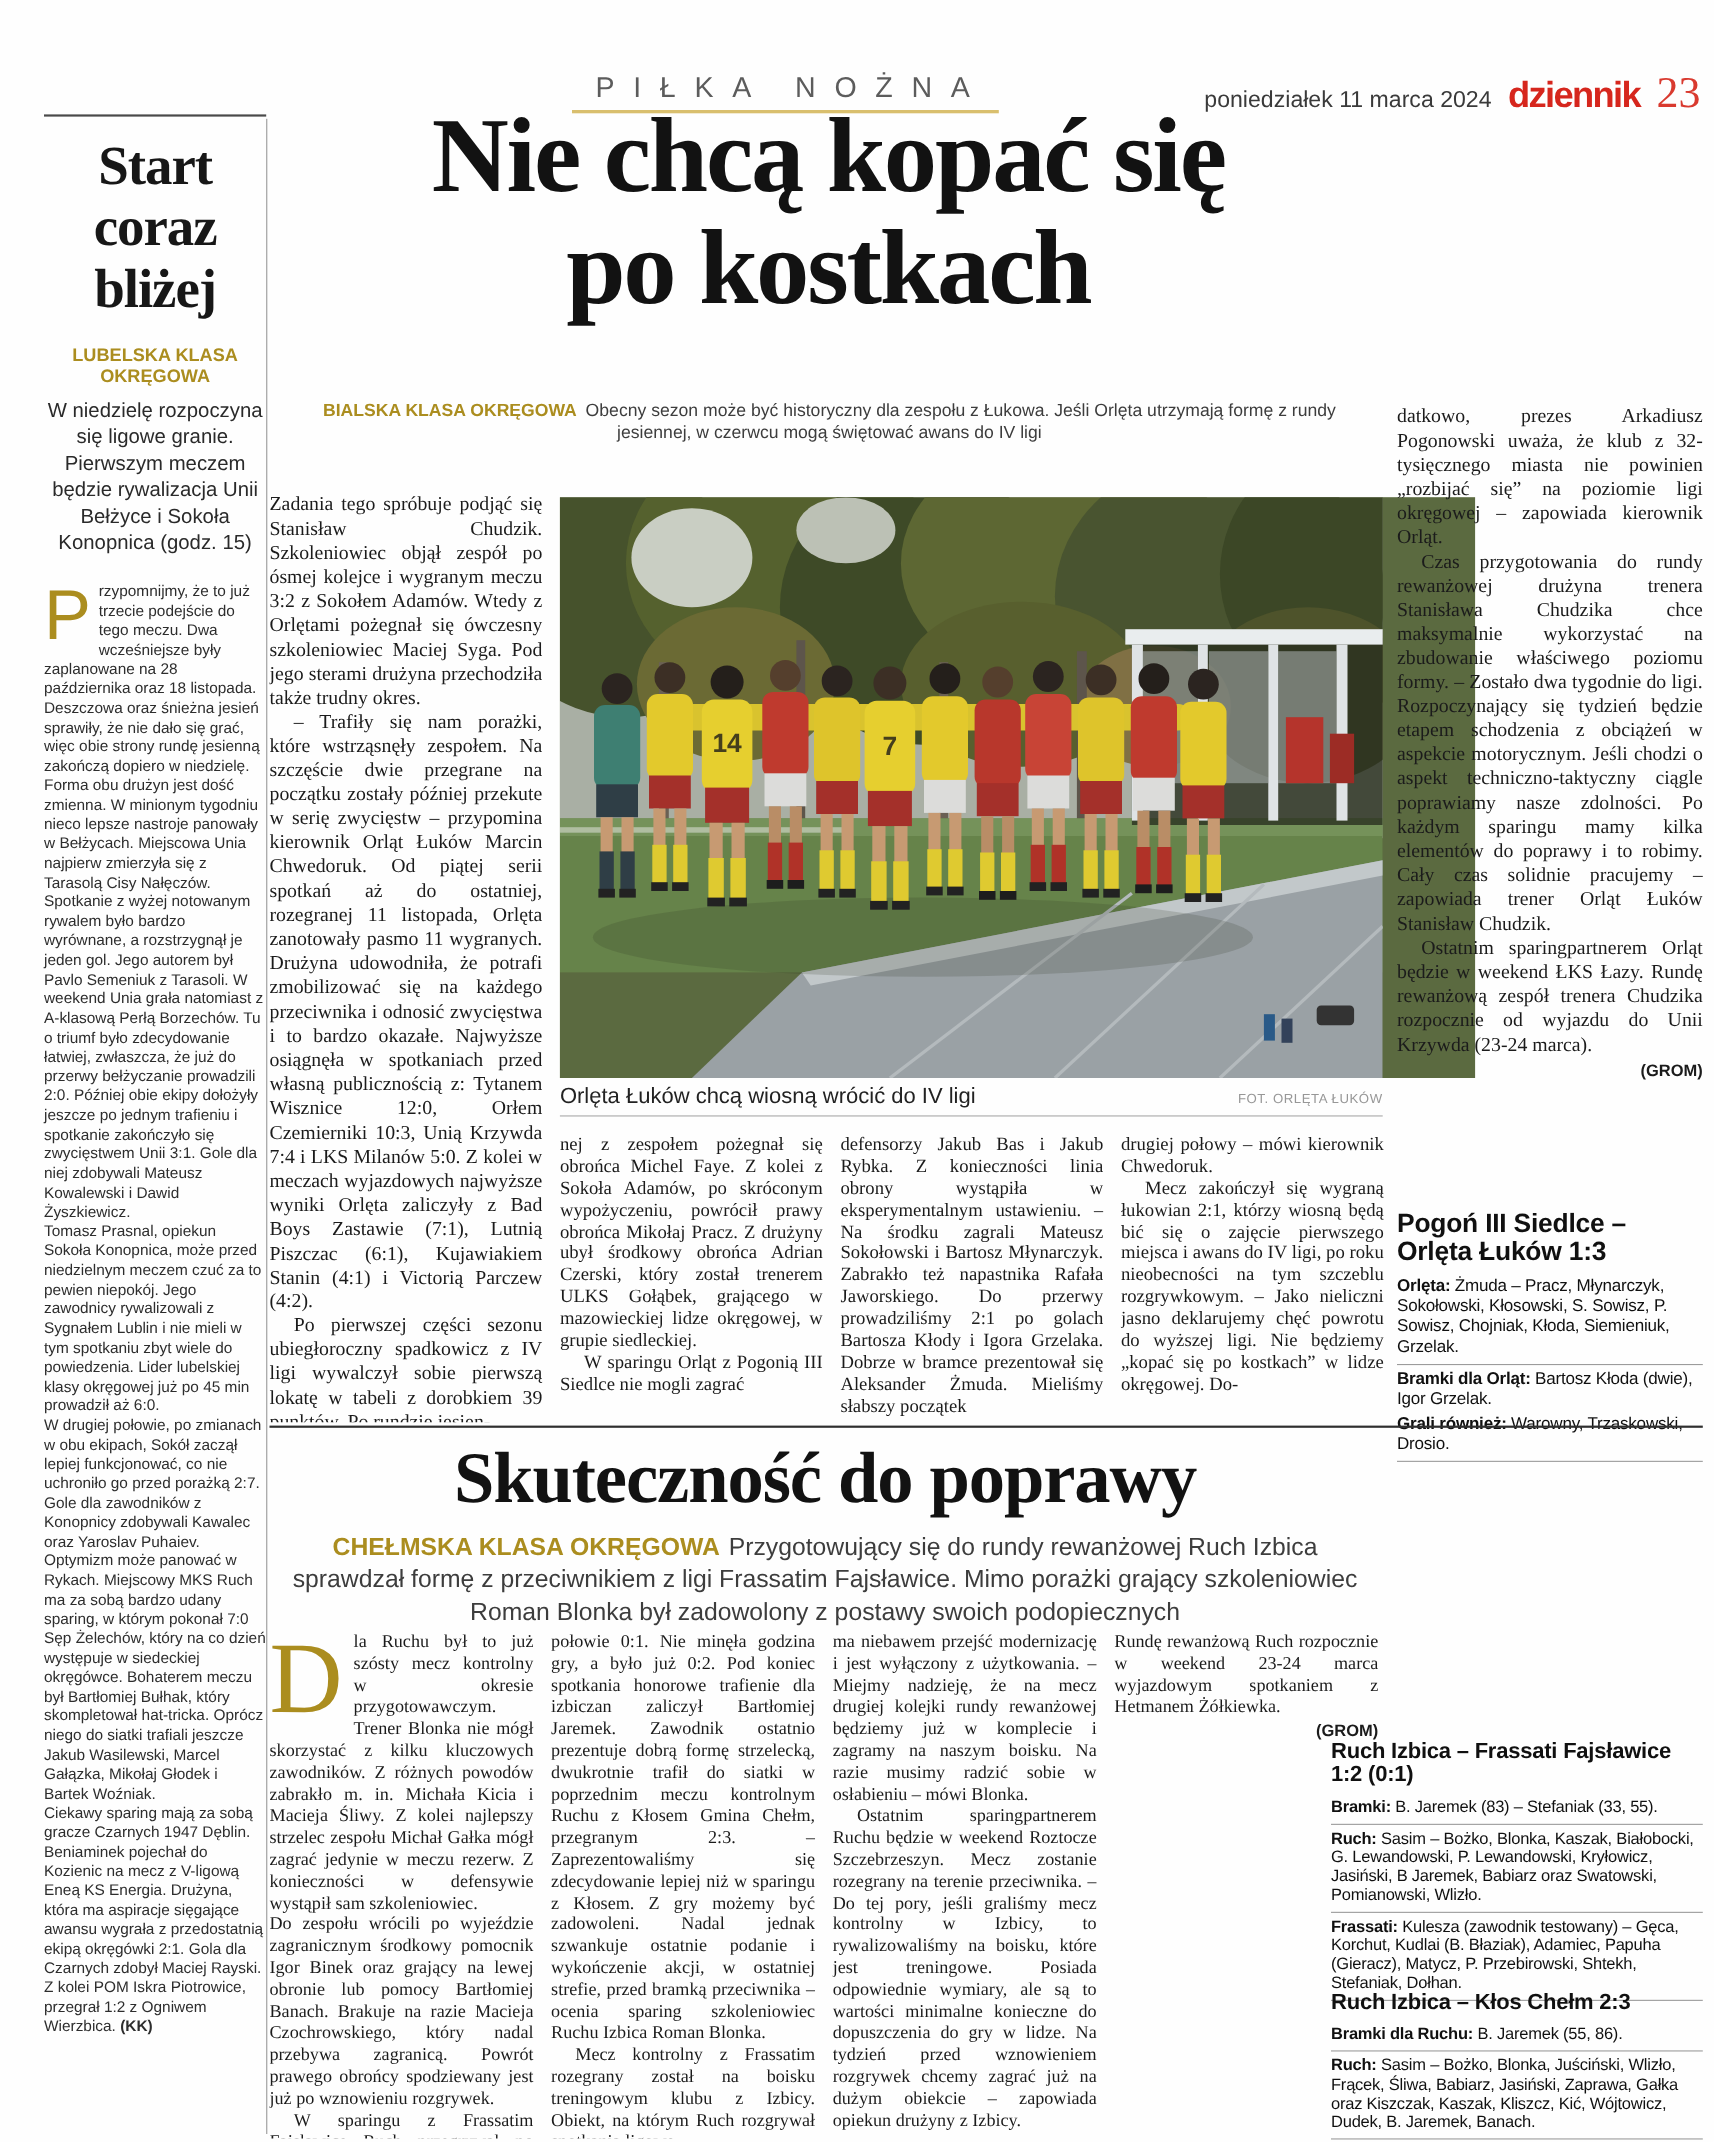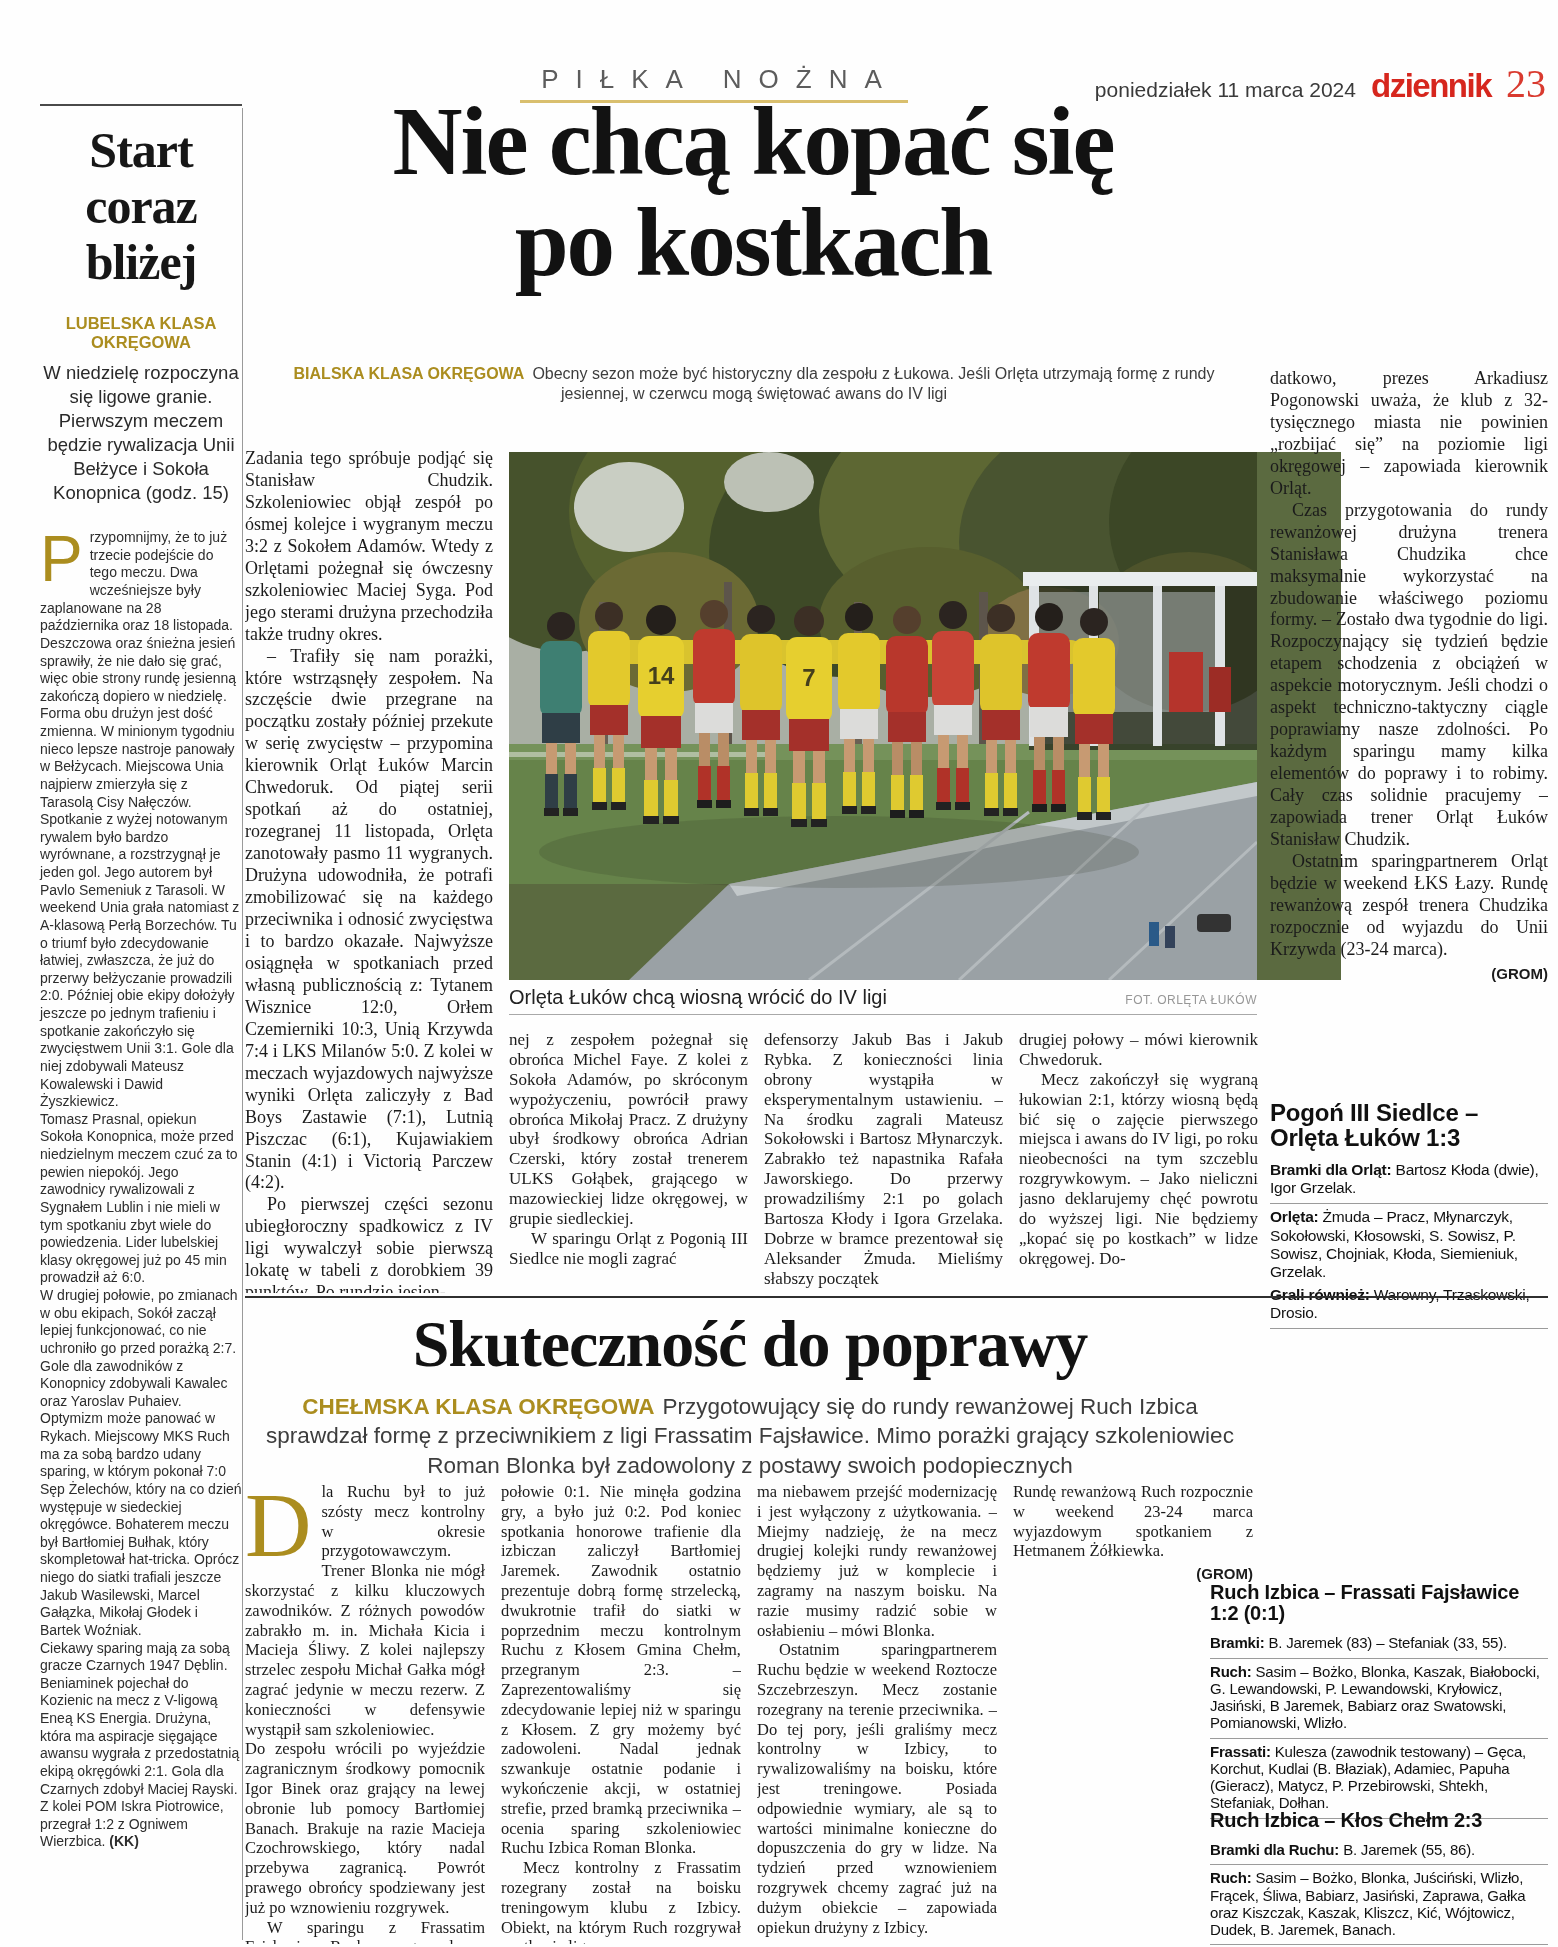--- a/index.html
+++ b/index.html
@@ -334,22 +334,22 @@
         <p>datkowo, prezes Arkadiusz Pogonowski uważa, że klub z 32-tysięcznego miasta nie powinien „rozbijać się” na poziomie ligi okręgowej – zapowiada kierownik Orląt.</p>
         <p>Czas przygotowania do rundy rewanżowej drużyna trenera Stanisława Chudzika chce maksymalnie wykorzystać na zbudowanie właściwego poziomu formy. – Zostało dwa tygodnie do ligi. Rozpoczynający się tydzień będzie etapem schodzenia z obciążeń w aspekcie motorycznym. Jeśli chodzi o aspekt techniczno-taktyczny ciągle poprawiamy nasze zdolności. Po każdym sparingu mamy kilka elementów do poprawy i to robimy. Cały czas solidnie pracujemy – zapowiada trener Orląt Łuków Stanisław Chudzik.</p>
         <p>Ostatnim sparingpartnerem Orląt będzie w weekend ŁKS Łazy. Rundę rewanżową zespół trenera Chudzika rozpocznie od wyjazdu do Unii Krzywda (23-24 marca).</p>
       </div>
     <p class="grom">(GROM)</p>
   </div>
 
   <div class="abs scorebox pogon">
     <div class="boxtitle">Pogoń III Siedlce – Orlęta Łuków 1:3</div>
     <div id="pogon-box">
+        <p class="boxrow"><span class="lbl">Orlęta:</span><span>Żmuda – Pracz, Młynarczyk, Sokołowski, Kłosowski, S. Sowisz, P. Sowisz, Chojniak, Kłoda, Siemieniuk, Grzelak.</span></p>
         <p class="boxrow"><span class="lbl">Bramki dla Orląt:</span><span>Bartosz Kłoda (dwie), Igor Grzelak.</span></p>
-        <p class="boxrow"><span class="lbl">Orlęta:</span><span>Żmuda – Pracz, Młynarczyk, Sokołowski, Kłosowski, S. Sowisz, P. Sowisz, Chojniak, Kłoda, Siemieniuk, Grzelak.</span></p>
         <p class="boxrow"><span class="lbl">Grali również:</span><span>Warowny, Trzaskowski, Drosio.</span></p>
       </div>
   </div>
 
   <div class="abs divider"></div>
   <div class="abs headline2">Skuteczność do poprawy</div>
   <p class="abs standfirst2">
     <span class="kicker">CHEŁMSKA KLASA OKRĘGOWA</span><span>Przygotowujący się do rundy rewanżowej Ruch Izbica sprawdzał formę z przeciwnikiem z ligi Frassatim Fajsławice. Mimo porażki grający szkoleniowiec Roman Blonka był zadowolony z postawy swoich podopiecznych</span>
   </p>
 

